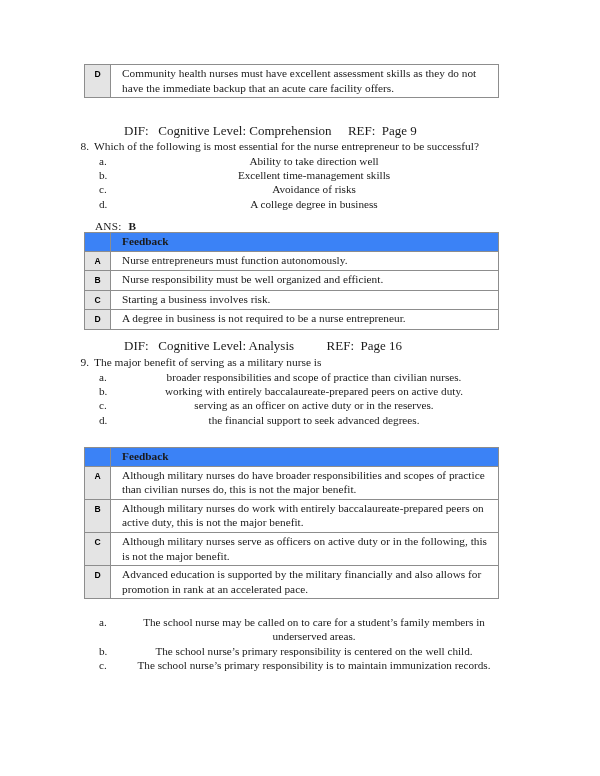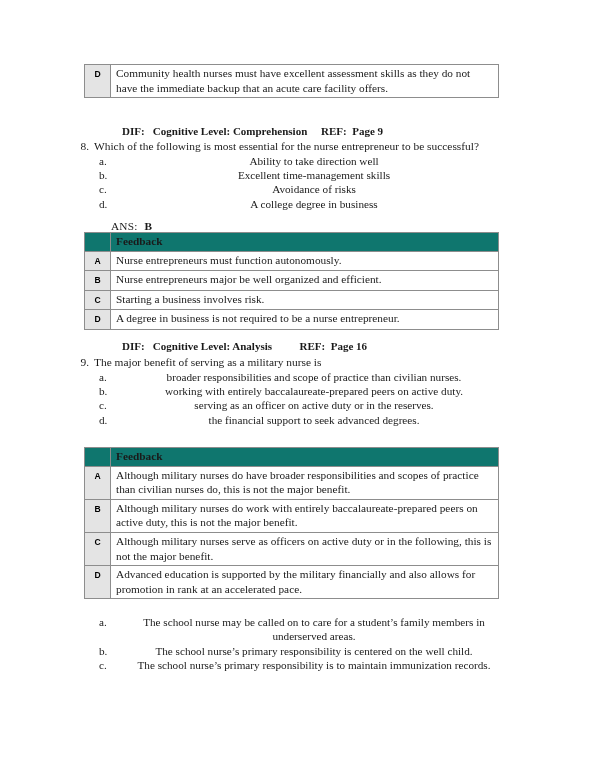--- a/index.html
+++ b/index.html
@@ -61,35 +61,34 @@
     flex: 0 0 17px;
   }
   .opt-text {
     flex: 1 1 auto;
     text-align: center;
   }
 
   .ans-line {
     font-size: 11.3px;
     line-height: 14.5px;
-    margin-left: 39px;
+    margin-left: 23px;
     letter-spacing: 0.2px;
   }
   .ans-label { }
   .ans-value {
     margin-left: 7px;
     font-weight: bold;
   }
 
   .dif-line {
     position: absolute;
-    font-size: 11px;
+    font-size: 13px;
     line-height: 14.4px;
     white-space: pre;
-    font-weight: bold;
   }
   .dif-k { }
 
   
   .fb-table {
     position: absolute;
     border-collapse: collapse;
     table-layout: fixed;
     font-size: 11.3px;
     line-height: 14.6px;
@@ -106,25 +105,25 @@
     width: 25px;
     background: #e4e4e4;
     text-align: center;
     font-family: "Liberation Sans", "DejaVu Sans", sans-serif;
     font-size: 8.6px;
     font-weight: bold;
     padding-top: 2px;
     color: #000;
   }
   .fb-table .c-body {
-    padding-left: 5px;
+    padding-left: 11px;
     padding-right: 4px;
   }
   .fb-table tr.head td {
-    background: #0f766e;
+    background: #3b82f6;
   }
   .fb-table tr.head .c-body {
     font-weight: bold;
   }
 </style>
 </head>
 <body>
 
 <div class="page">
 
@@ -172,21 +171,21 @@
       <tr class="head">
         <td class="c-letter"></td>
         <td class="c-body">Feedback</td>
       </tr>
       <tr>
         <td class="c-letter">A</td>
         <td class="c-body">Nurse entrepreneurs must function autonomously.</td>
       </tr>
       <tr>
         <td class="c-letter">B</td>
-        <td class="c-body">Nurse entrepreneurs major be well organized and efficient.</td>
+        <td class="c-body">Nurse responsibility must be well organized and efficient.</td>
       </tr>
       <tr>
         <td class="c-letter">C</td>
         <td class="c-body">Starting a business involves risk.</td>
       </tr>
       <tr>
         <td class="c-letter">D</td>
         <td class="c-body">A degree in business is not required to be a nurse entrepreneur.</td>
       </tr>
     </tbody>

